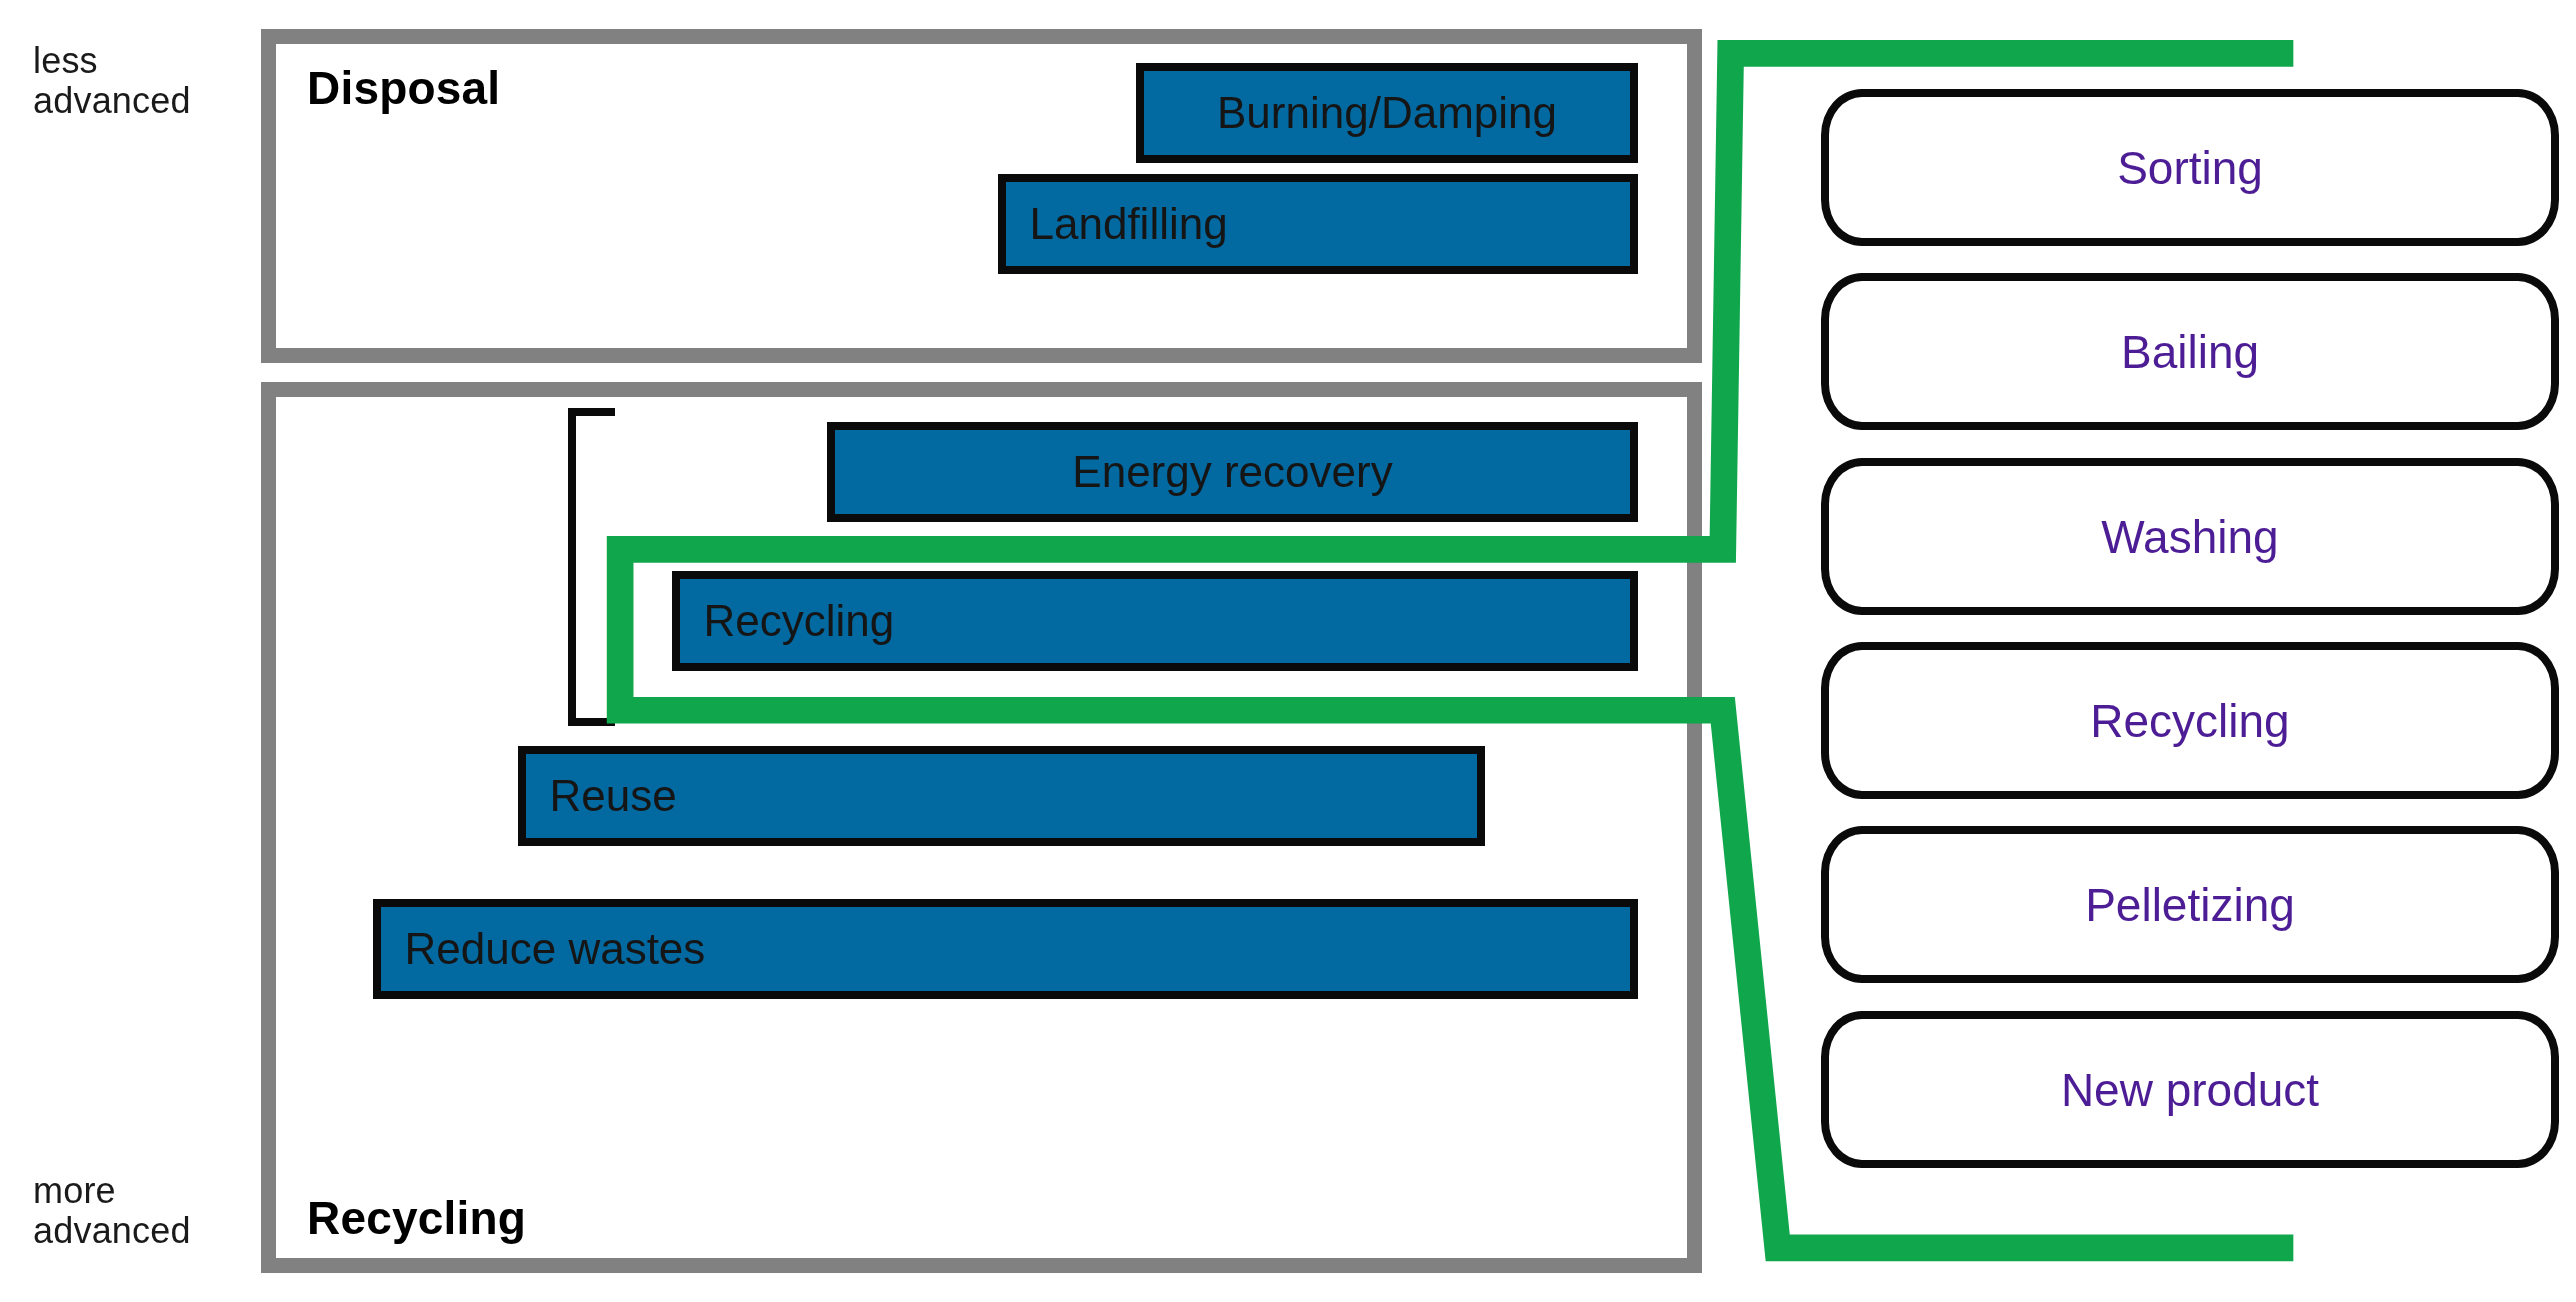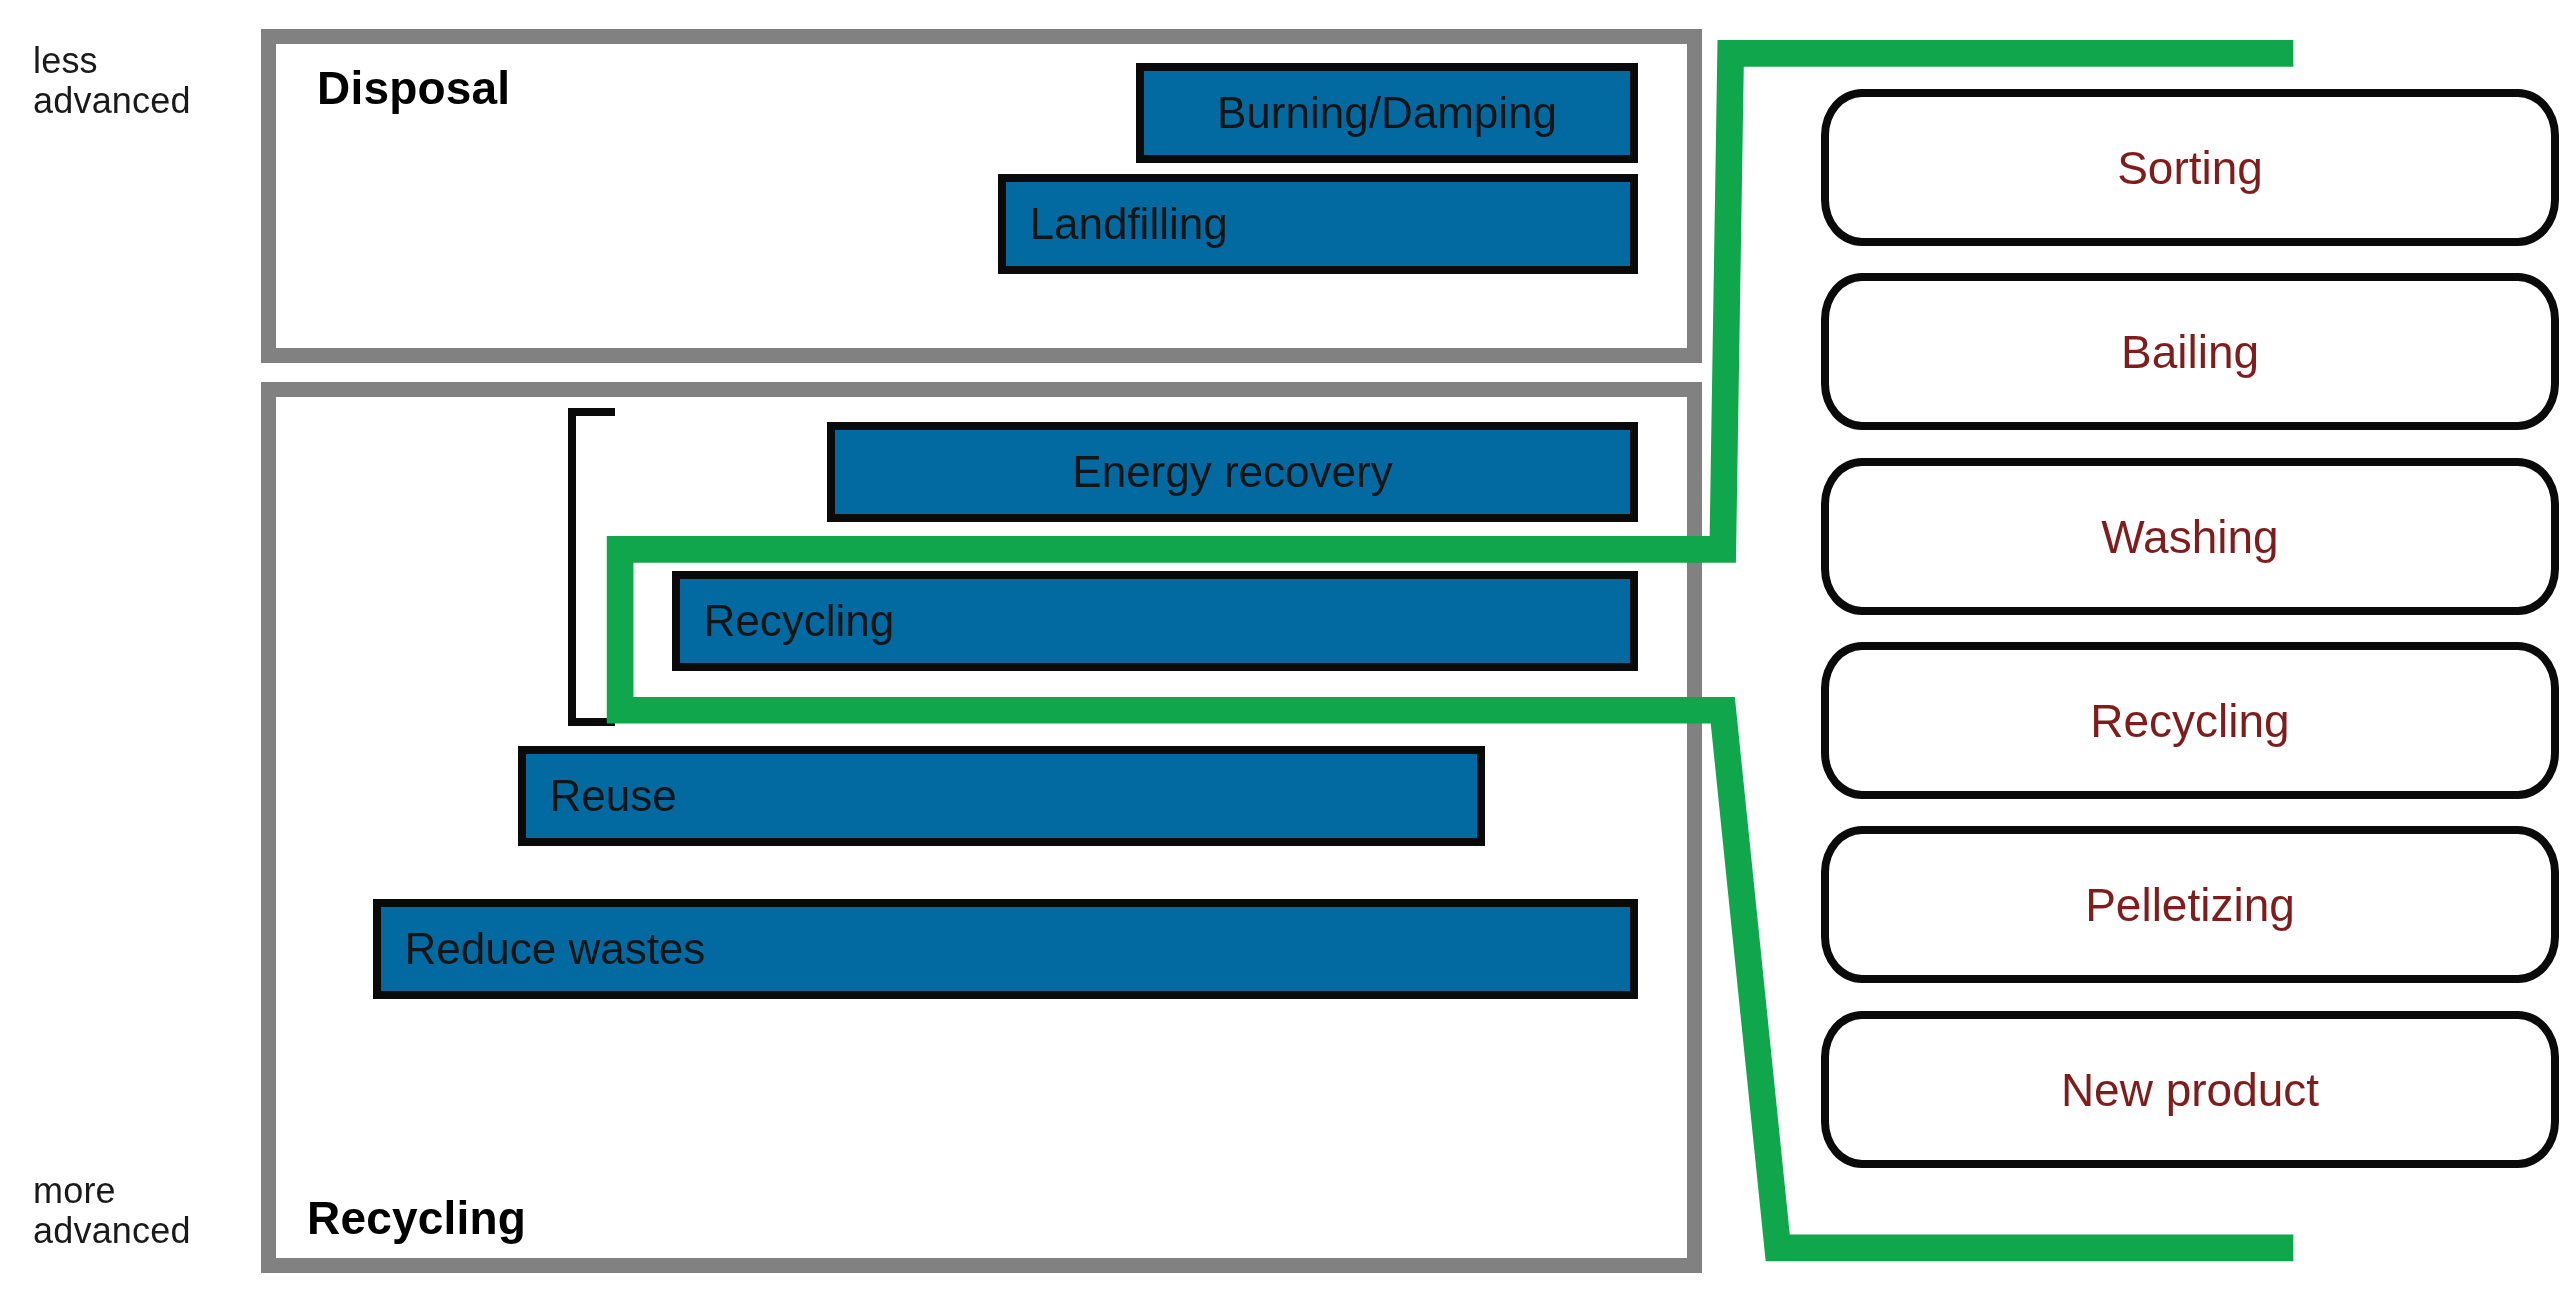--- a/index.html
+++ b/index.html
@@ -41,21 +41,21 @@
   #tier-disposal { left: 261px; top: 29px;  width: 1441px; height: 334px; }
   #tier-recovery { left: 261px; top: 382px; width: 1441px; height: 891px; }
 
   .tier-title {
     position: absolute;
     font-size: 46px;
     font-weight: bold;
     color: #000000;
     letter-spacing: 0.2px;
   }
-  #title-disposal { left: 31px; top: 17.3px; margin-left: 10px; }
+  #title-disposal { left: 31px; top: 17.3px; }
   #title-recovery { left: 31px; bottom: 12.6px; }
 
   
   .level-box {
     position: absolute;
     background: #0369a1;
     border: 8.6px solid #0a0a0a;
     box-sizing: border-box;
     display: flex;
     align-items: center;
@@ -117,21 +117,21 @@
     background: #ffffff;
     border: 8.6px solid #0a0a0a;
     border-radius: 41px / 46px;
     box-sizing: border-box;
     display: flex;
     align-items: center;
     justify-content: center;
   }
   .proc-node > .proc-label {
     font-size: 46px;
-    color: #7f1d1d;
+    color: #4c1d95;
     white-space: nowrap;
   }
   #proc-0 { top: 89px;  }
   #proc-1 { top: 273px;  }
   #proc-2 { top: 458px;  }
   #proc-3 { top: 642px;  }
   #proc-4 { top: 826px; }
   #proc-5 { top: 1011px; }
 </style>
 </head>

